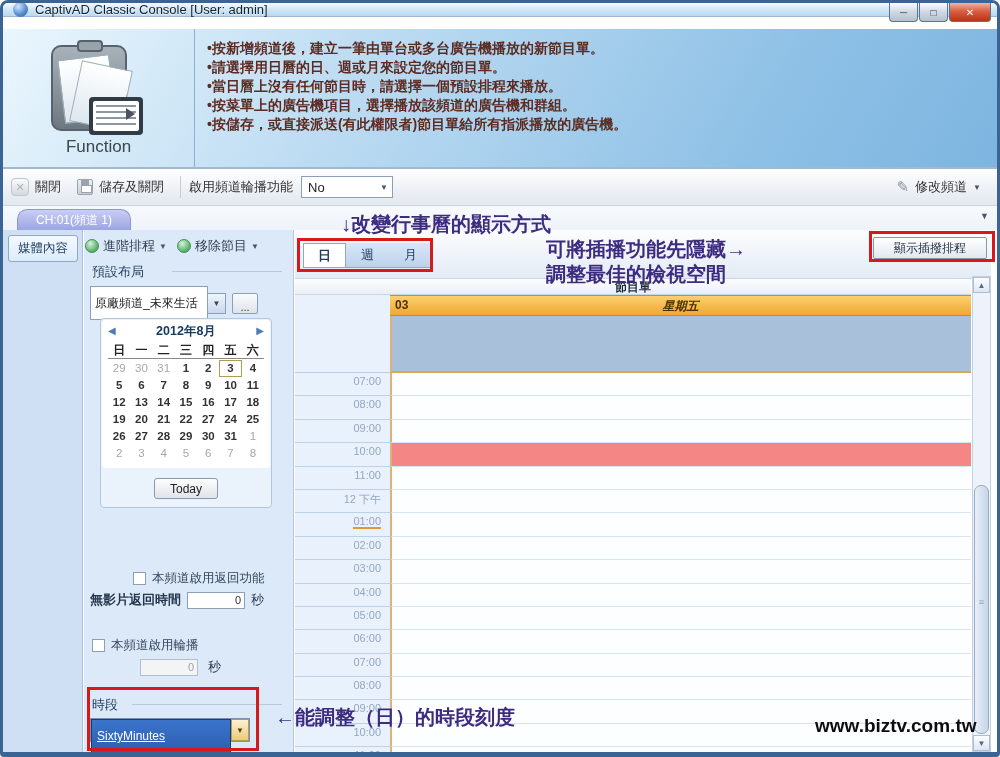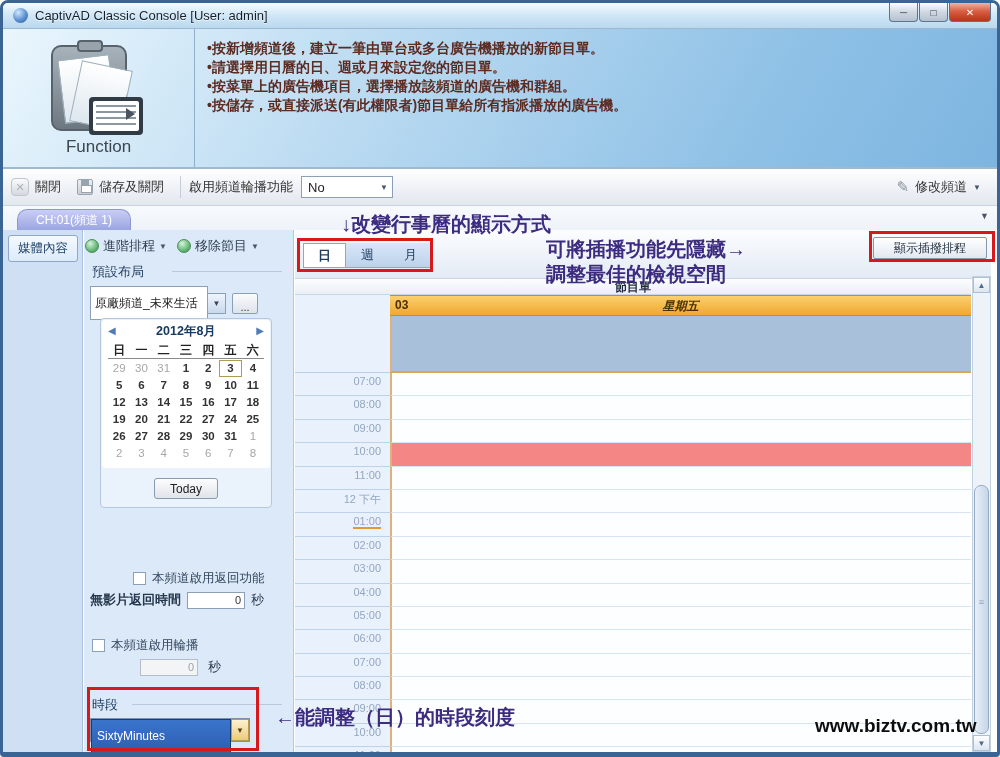--- a/index.html
+++ b/index.html
@@ -1,20 +1,20 @@
 <!DOCTYPE html>
 <html style="--annot-red: #d7191c; --annot-purple: #3d2b80;"><head>
 <meta charset="utf-8">
 <style>
   * { margin:0; padding:0; box-sizing:border-box; }
   body { font-family:"Liberation Sans","DejaVu Sans",sans-serif; background:#fff; }
   .window{ position:relative; width:1000px; height:757px; border:3px solid #3a6494; border-bottom-width:5px;
            border-radius:8px 8px 4px 4px; overflow:hidden; background:#fff; }
   
-  .titlebar{ position:absolute; top:0; left:0; right:0; height:26px;
+  .titlebar{ position:absolute; top:0; left:0; right:0; height:14px;
     background:linear-gradient(#f4fbff,#d3e8f7 45%,#b9d8ee); border-bottom:1px solid #9db8d2;
     display:flex; align-items:center; padding-left:10px; }
   .app-icon{ width:15px; height:15px; border-radius:50%;
     background:radial-gradient(circle at 35% 30%, #cfe8ff, #5b8fd0 55%, #2c5a96); margin-right:7px; }
   .title-text{ font-size:13px; color:#16202c; text-shadow:0 1px 1px rgba(255,255,255,.8); }
   .winbtns{ position:absolute; right:6px; top:0; display:flex; }
   .winbtn{ width:29px; height:19px; border:1px solid #5c748d; border-top:none; border-radius:0 0 4px 4px;
     background:linear-gradient(#fdfdfd,#cfd8e2 50%,#b4c2cf); color:#2e3d4d; font-size:10px;
     display:flex; align-items:center; justify-content:center; margin-left:1px; }
   .winbtn.close{ width:42px; background:linear-gradient(#f0b3a4,#d95f43 45%,#b93317); color:#fff; font-weight:bold; }
@@ -103,21 +103,21 @@
     font-size:12px; color:#222; display:flex; align-items:center; justify-content:center; }
   .chkrow{ position:absolute; left:8px; display:flex; align-items:center; gap:6px; font-size:12.5px; color:#33465e; }
   .chkbox{ width:13px; height:13px; border:1px solid #8aa0b8; background:#fff; }
   .num-input{ height:17px; border:1px solid #8ba0b8; background:#fff; font-size:11px; color:#333;
     text-align:right; padding:0 3px; width:58px; display:flex; align-items:center; justify-content:flex-end; }
   .num-input.disabled{ background:#f2f4f6; color:#9aa4ae; border-color:#b4bec8; }
   .inline-label{ font-size:13px; font-weight:bold; color:#27384e; }
   .sec{ font-size:13px; color:#27384e; }
   .slot-combo{ position:absolute; top:488px; left:6px; display:flex; height:24px; border:1px solid #7a93ad; }
   .slot-field{ width:140px; background:linear-gradient(#3a74cc,#2d5fb0); color:#fff; font-size:12px;
-    display:flex; align-items:center; padding:16px 5px; border:1px solid #173d73; }
+    display:flex; align-items:center; padding:16px 5px; border:1px solid #173d73;text-decoration:underline; }
   .slot-arr{ width:18px; background:linear-gradient(#fdf2cf,#ecca7e); border:1px solid #b99a4e;
     font-size:8px; color:#5a4414; display:flex; align-items:center; justify-content:center; }
   
   .calarea{ position:absolute; left:292px; top:0; right:6px; bottom:0; }
   .cal-toolbar{ position:absolute; top:0; left:0; right:0; height:49px;
     background:linear-gradient(#fcfdfe,#e3ebf5); border-bottom:1px solid #c9d6e6; }
   .show-interrupt{ position:absolute; right:4px; top:7px; width:114px; height:22px;
     border:1px solid #8898ac; border-radius:2px; background:linear-gradient(#ffffff,#e2e8f0);
     font-size:12px; color:#1c2a3a; display:flex; align-items:center; justify-content:center; }
   .viewtabs{ position:absolute; left:8px; top:13px; height:25px; display:flex;
@@ -185,20 +185,21 @@
               <div class="ln" style="top:22px;"></div>
             <div class="play"></div>
           </div>
         </div>
       </div>
       <div class="function-label">Function</div>
     </div>
     <div class="instructions">
         <div>•按新增頻道後，建立一筆由單台或多台廣告機播放的新節目單。</div>
         <div>•請選擇用日曆的日、週或月來設定您的節目單。</div>
+        <div>•當日曆上沒有任何節目時，請選擇一個預設排程來播放。</div>
         <div>•按菜單上的廣告機項目，選擇播放該頻道的廣告機和群組。</div>
         <div>•按儲存，或直接派送(有此權限者)節目單給所有指派播放的廣告機。</div>
       </div>
   </div>
 
   <div class="toolbar">
     <div class="tb-btn">
       <span class="icon-x">✕</span>
       <span>關閉</span>
     </div>

